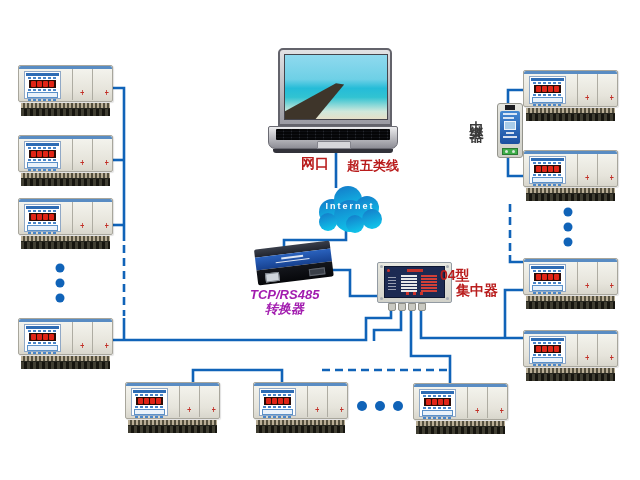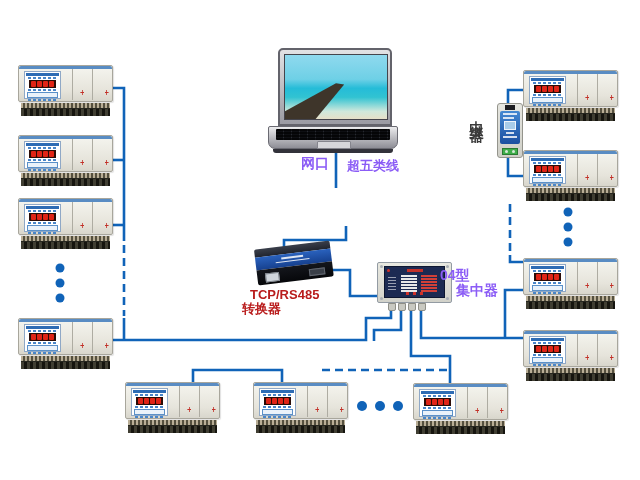--- a/index.html
+++ b/index.html
@@ -2,22 +2,22 @@
 <html><head>
 <meta charset="utf-8">
 <style>
   html,body{margin:0;padding:0;background:#fff;}
   body{width:640px;height:480px;position:relative;overflow:hidden;
        font-family:"Liberation Sans","DejaVu Sans",sans-serif;}
   .canvas{position:absolute;left:0;top:0;width:640px;height:480px;background:#fff;}
   svg.wires{position:absolute;left:0;top:0;z-index:1;}
 
   
-  .lbl{position:absolute;z-index:5;font-weight:bold;color:#8b5cf6;font-size:14px;line-height:15px;white-space:pre;}
-  .lbl.brown{color:#b91c1c;font-size:13px;}
+  .lbl{position:absolute;z-index:5;font-weight:bold;color:#b91c1c;font-size:14px;line-height:15px;white-space:pre;}
+  .lbl.brown{color:#a21caf;font-size:13px;font-style:italic;}
   .lbl-vert{position:absolute;z-index:5;font-weight:bold;color:#3a3a3a;font-size:14px;
             writing-mode:vertical-rl;text-orientation:upright;letter-spacing:4px;}
 
   
   .laptop{position:absolute;z-index:4;}
   .lt-screen{position:absolute;left:278px;top:48px;width:114px;height:78px;
      background:linear-gradient(180deg,#e2e2e4,#9a9aa2);border:2px solid #63636b;
      border-radius:5px 5px 0 0;box-sizing:border-box;}
   .lt-img{position:absolute;left:284px;top:54px;width:102px;height:64px;border:1px solid #44444c;
      background:linear-gradient(180deg,#8fd9ee 0%,#6ed0e6 38%,#25bcd8 52%,#31c3d2 66%,#cfe8dc 88%,#e6e0c8 100%);
@@ -162,33 +162,53 @@
       </div>
     <div class="lt-base"></div>
     <div class="lt-kbd"></div>
     <div class="lt-tpad"></div>
     <div class="lt-foot"></div>
   </div>
 
   <div class="lbl" style="left:301px;top:156px;">网口</div>
   <div class="lbl" style="left:347px;top:158px;font-size:13px;">超五类线</div>
 
+  <div class="cloud">
+    <svg width="80" height="50" viewBox="0 0 80 50">
+      <defs>
+        <linearGradient id="cg" x1="0" y1="0" x2="0.3" y2="1">
+          <stop offset="0" stop-color="#1478c8"></stop>
+            <stop offset="1" stop-color="#10c0e8"></stop>
+        </linearGradient>
+      </defs>
+      <g fill="url(#cg)">
+        <circle cx="22" cy="28" r="13"></circle>
+        <circle cx="38" cy="16" r="14"></circle>
+        <circle cx="57" cy="24" r="12"></circle>
+        <circle cx="40" cy="32" r="16"></circle>
+        <circle cx="62" cy="35" r="10"></circle>
+        <circle cx="18" cy="38" r="9"></circle>
+        <circle cx="45" cy="40" r="9"></circle>
+      </g>
+    </svg>
+    <div class="txt">Internet</div>
+  </div>
 
   <div class="converter">
     <div class="cv-top"></div>
     <div class="cv-label">
       <i style="left:26px;top:3px;width:22px;"></i>
       <i style="left:20px;top:7px;width:34px;height:1px;"></i>
     </div>
     <div class="cv-front"></div>
     <div class="cv-port"></div>
     <div class="cv-dip"></div>
   </div>
   <div class="lbl brown" style="left:250px;top:287px;">TCP/RS485</div>
-  <div class="lbl brown" style="left:242px;top:301px;">转换器</div>
+  <div class="lbl brown" style="left:265px;top:301px;">转换器</div>
 
   <div class="concentrator">
     <div class="cc-screw" style="left:2px;top:2px;"></div>
     <div class="cc-screw" style="right:2px;top:2px;"></div>
     <div class="cc-screw" style="left:2px;bottom:2px;"></div>
     <div class="cc-screw" style="right:2px;bottom:2px;"></div>
     <div class="cc-panel">
       <div class="cc-dot"></div>
       <div class="cc-title"></div>
       <div class="cc-side"></div>

